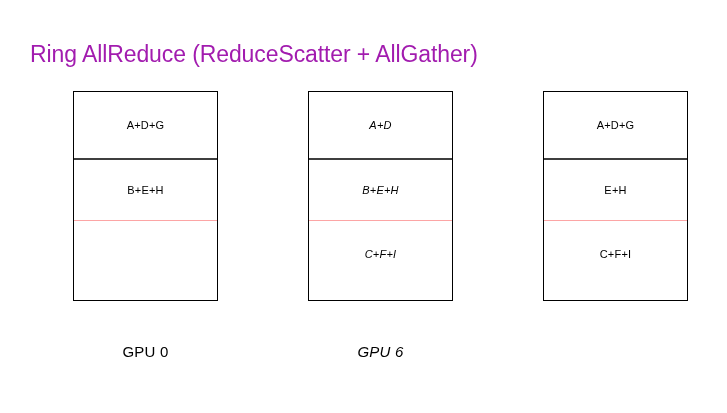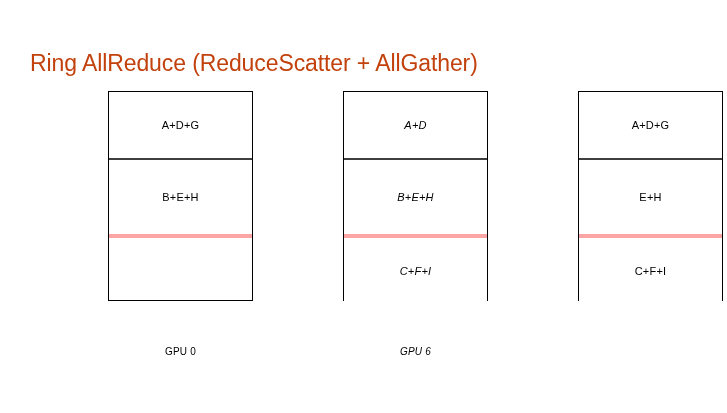--- a/index.html
+++ b/index.html
@@ -17,33 +17,32 @@
   }
   #slide {
     position: relative;
     width: 727px;
     height: 413px;
     background: #ffffff;
   }
   #slide-title {
     position: absolute;
     left: 30px;
-    top: 50px;
+    top: 41px;
     font-size: 23px;
     line-height: 27px;
     font-weight: 400;
-    color: #c2410c;
+    color: #a21caf;
     white-space: nowrap;
     letter-spacing: -0.1px;
   }
   .gpu-group {
     position: absolute;
     top: 91px;
     width: 145px;
-    margin-left: 35px;
   }
   #gpu-group-0 { left: 73px; }
   #gpu-group-1 { left: 308px; font-style: italic; }
   #gpu-group-2 { left: 543px; }
 
   .gpu-box {
     position: relative;
     width: 143px;
     height: 208px;
     border: 1px solid #000000;
@@ -59,38 +58,38 @@
     background: #ffffff;
     font-size: 11px;
     line-height: 13px;
     color: #000000;
   }
   .chunk-cell.row-0 {
     height: 68px;
     border-bottom: 2px solid #3f3f3f;
   }
   .chunk-cell.row-1 {
-    height: 78px;
-    border-bottom: 4px solid #fca5a5;
+    height: 61px;
+    border-bottom: 1px solid #fca5a5;
   }
   .chunk-cell.row-2 {
     height: 67px;
   }
   .chunk-label {
     display: inline-block;
     white-space: nowrap;
     letter-spacing: 0.2px;
   }
   .gpu-caption {
     position: absolute;
     top: 254px;
     left: 0;
     width: 145px;
     text-align: center;
-    font-size: 10px;
+    font-size: 15px;
     line-height: 14px;
     color: #000000;
     white-space: nowrap;
     letter-spacing: 0.2px;
   }
 </style>
 </head>
 <body>
 
 <div id="slide">

